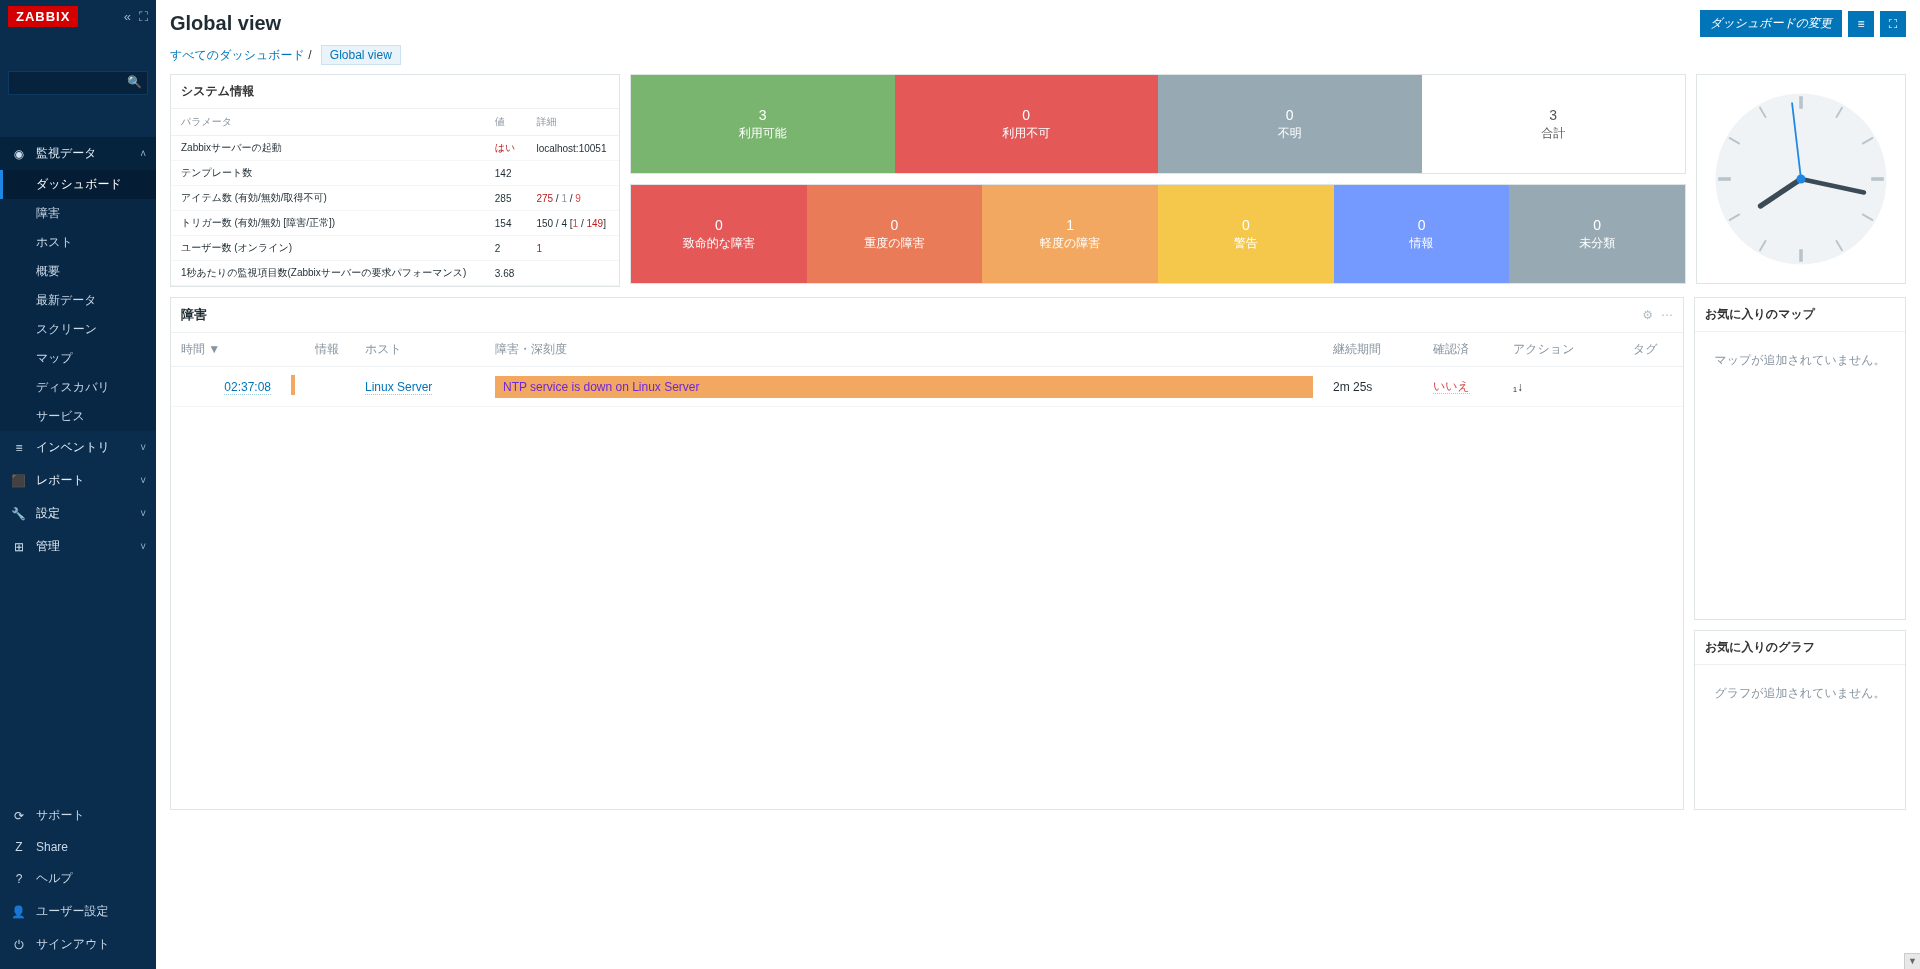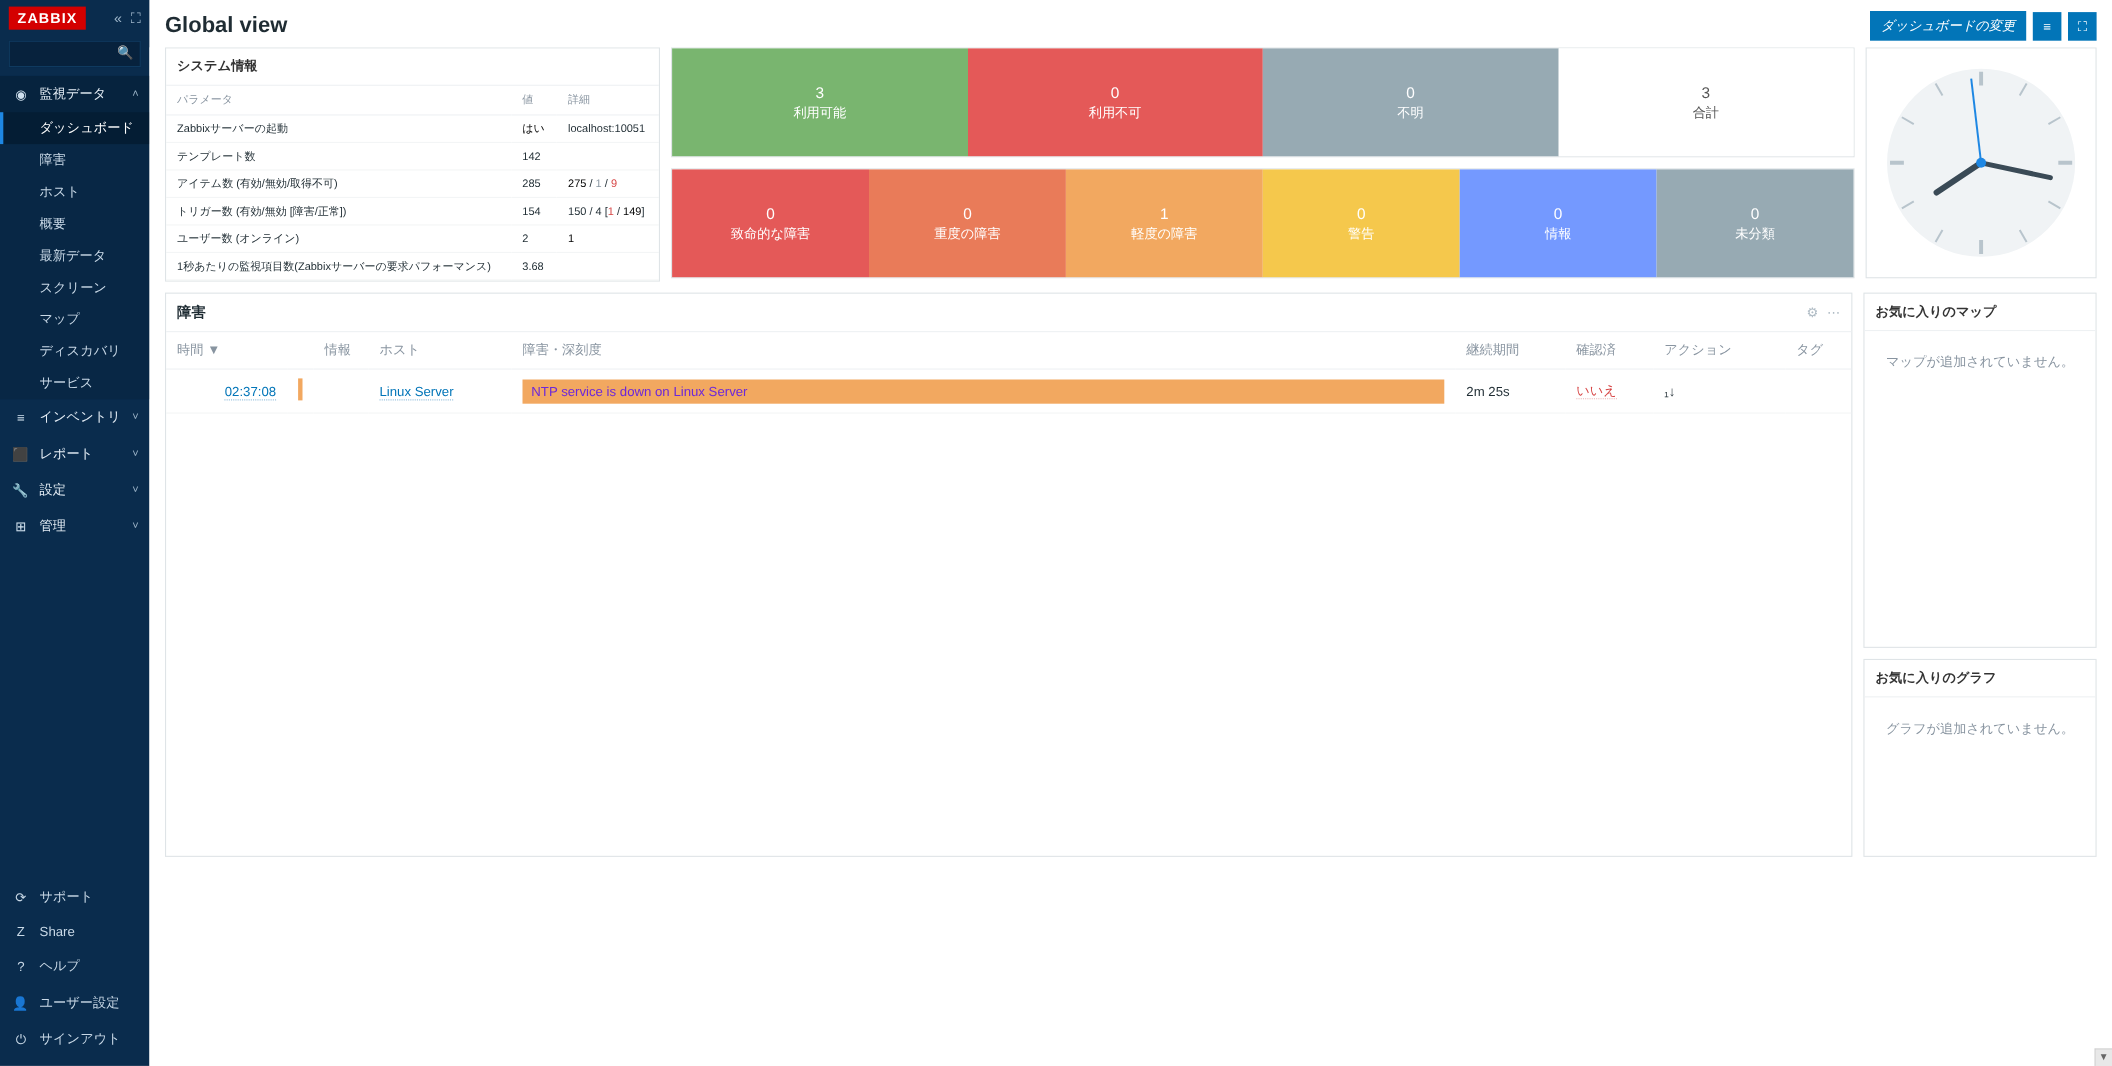--- a/index.html
+++ b/index.html
@@ -1,20 +1,20 @@
 <!DOCTYPE html>
 <html><head>
 <meta charset="utf-8">
 <style>
 * { margin: 0; padding: 0; box-sizing: border-box; }
 body { font-family: Arial, "Hiragino Sans", sans-serif; font-size: 12px; background: #fff; color: #1f2c33; overflow: hidden; }
 .app { display: flex; height: 100vh; }
 
 
-.sidebar { width: 136px; background: #0a2c4d; color: #fff; display: flex; flex-direction: column; flex-shrink: 0; }
+.sidebar { width: 156px; background: #0a2c4d; color: #fff; display: flex; flex-direction: column; flex-shrink: 0; gap: 34px; }
 .sb-top { display: flex; align-items: center; padding: 6px 8px; }
 .logo { background: #d40000; color: #fff; font-weight: bold; letter-spacing: 1px; font-size: 13px; padding: 3px 8px; }
 .sb-top-icons { margin-left: auto; display: flex; gap: 8px; color: #9db5c9; font-size: 13px; }
 .sb-search { margin: 4px 8px 8px; position: relative; }
 .sb-search input { width: 100%; background: #07223d; border: 1px solid #0f3a5f; color: #fff; padding: 4px 22px 4px 6px; font-size: 12px; }
 .sb-search .sicon { position: absolute; right: 6px; top: 4px; color: #9db5c9; }
 .sb-section { display: flex; align-items: center; padding: 8px 10px; color: #e5eef6; cursor: pointer; }
 .sb-section.active { background: #06233e; }
 .sb-section .ic { width: 18px; text-align: center; margin-right: 8px; color: #cfe0ee; }
 .sb-section .chev { margin-left: auto; font-size: 10px; color: #9db5c9; }
@@ -39,21 +39,21 @@
 
 .content { flex: 1; padding: 0 14px 0; background: #fff; overflow-y: auto; }
 .row1 { display: flex; gap: 10px; }
 .widget { background: #fff; border: 1px solid #dfe4e7; }
 .wtitle { font-weight: bold; padding: 8px 10px; border-bottom: 1px solid #eef1f3; color: #333; }
 
 .sysinfo { flex: 0 0 450px; }
 .sysinfo table { width: 100%; border-collapse: collapse; font-size: 10px; }
 .sysinfo th { text-align: left; font-weight: normal; color: #8894a0; padding: 6px 10px; border-bottom: 1px solid #eef1f3; }
 .sysinfo td { padding: 5px 10px; border-bottom: 1px solid #f3f5f6; }
-.g { color: #000000; margin-top: 45px; }
+.g { color: #b91c1c; margin-top: 45px; }
 .r { color: #d64545; }
 .gray { color: #8a97a2; }
 
 .statuses { flex: 1; display: flex; flex-direction: column; gap: 10px; }
 .status-row { display: flex; height: 100px; border: 1px solid #dfe4e7; }
 .status-cell { flex: 1; display: flex; flex-direction: column; align-items: center; justify-content: center; color: #fff; }
 .status-cell .num { font-size: 14px; }
 .status-cell .lbl { font-size: 12px; margin-top: 2px; }
 .c-green { background: #79b56f; }
 .c-red { background: #e45958; }
@@ -166,20 +166,25 @@
   </aside>
 
   <main class="main">
     <div class="topbar">
       <h1 class="page-title">Global view</h1>
       <div class="top-actions">
         <button class="btn-blue">ダッシュボードの変更</button>
         <div class="btn-icon">≡</div>
         <div class="btn-icon">⛶</div>
       </div>
+    </div>
+    <div class="breadcrumb">
+      <a href="#">すべてのダッシュボード</a>
+      <span> / </span>
+      <span class="cur">Global view</span>
     </div>
 
     <div class="content">
       <div class="row1">
         <div class="widget sysinfo">
           <div class="wtitle">システム情報</div>
           <table>
             <thead>
                 <tr id="sysinfo-head">
                   <th>パラメータ</th>

